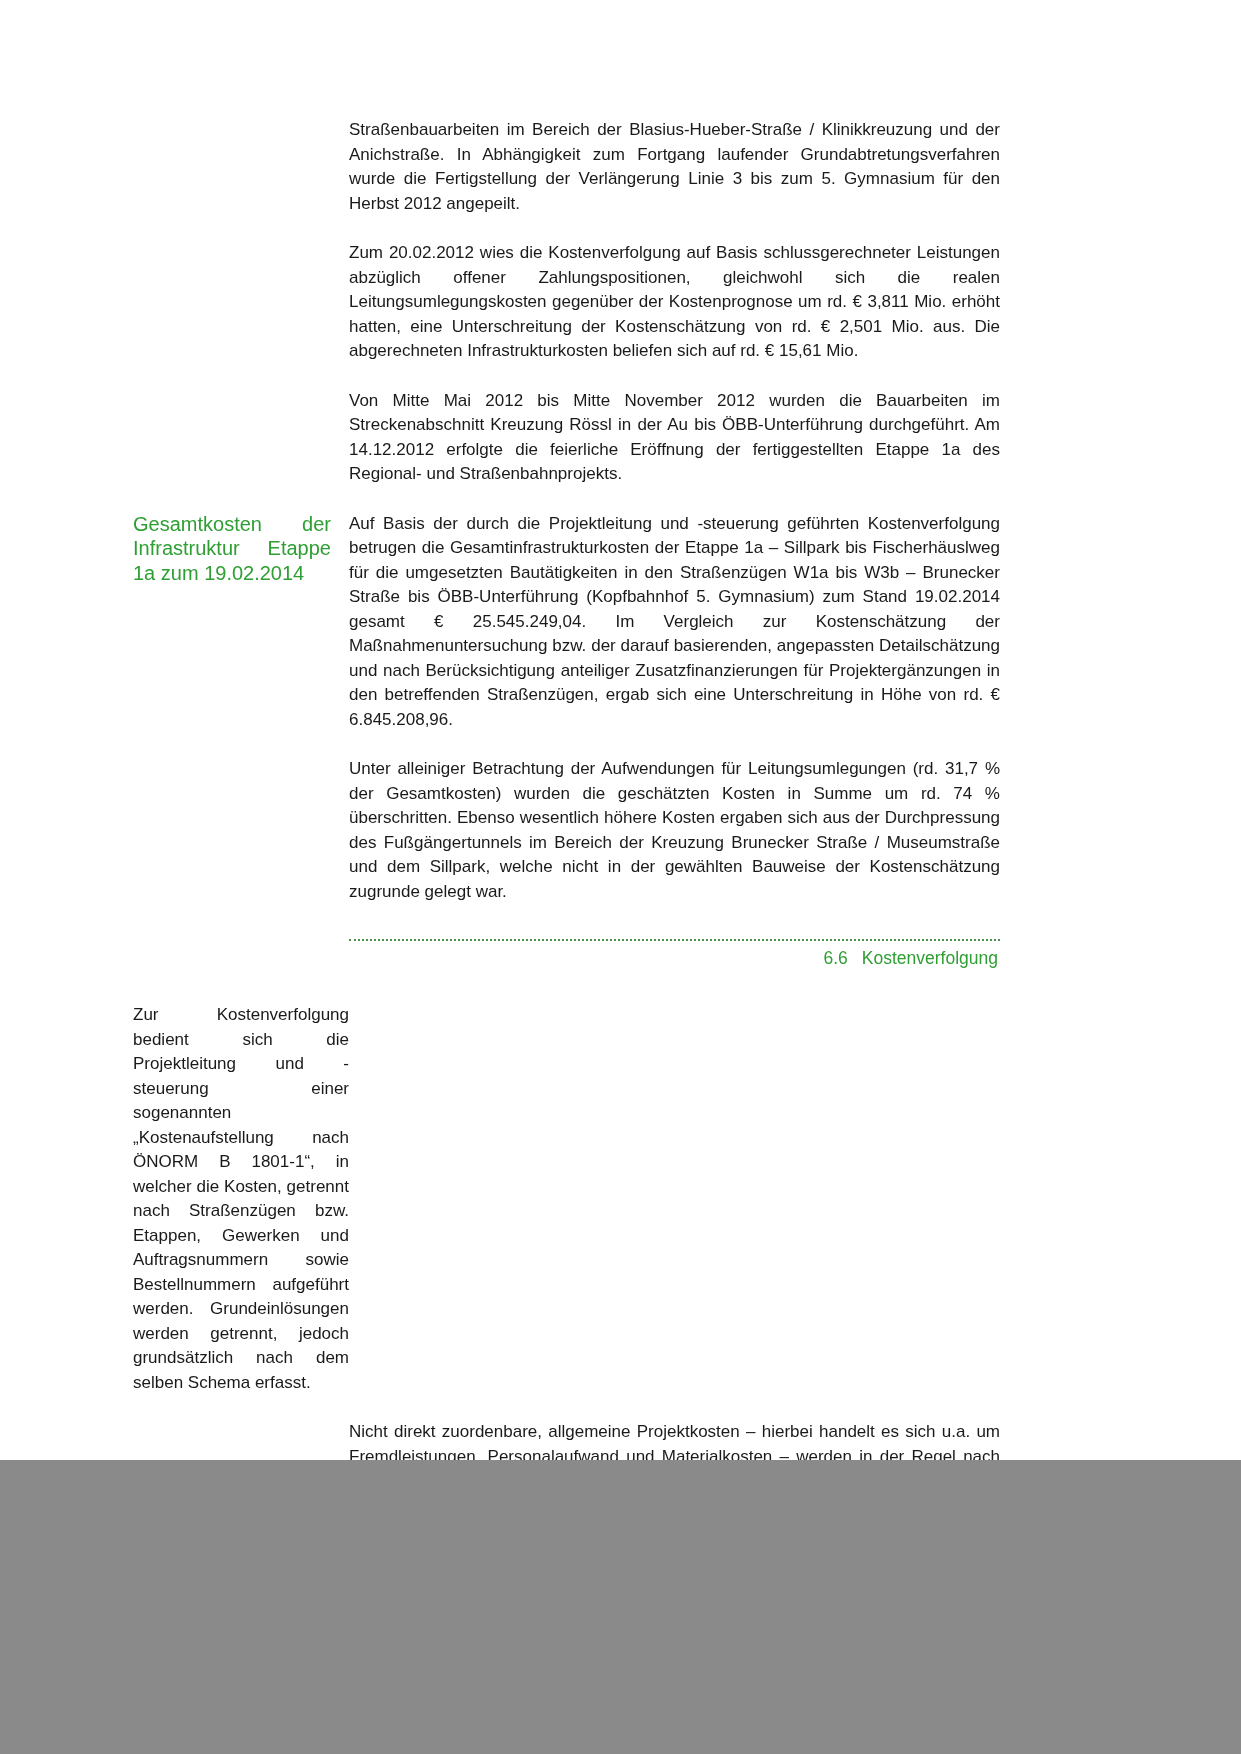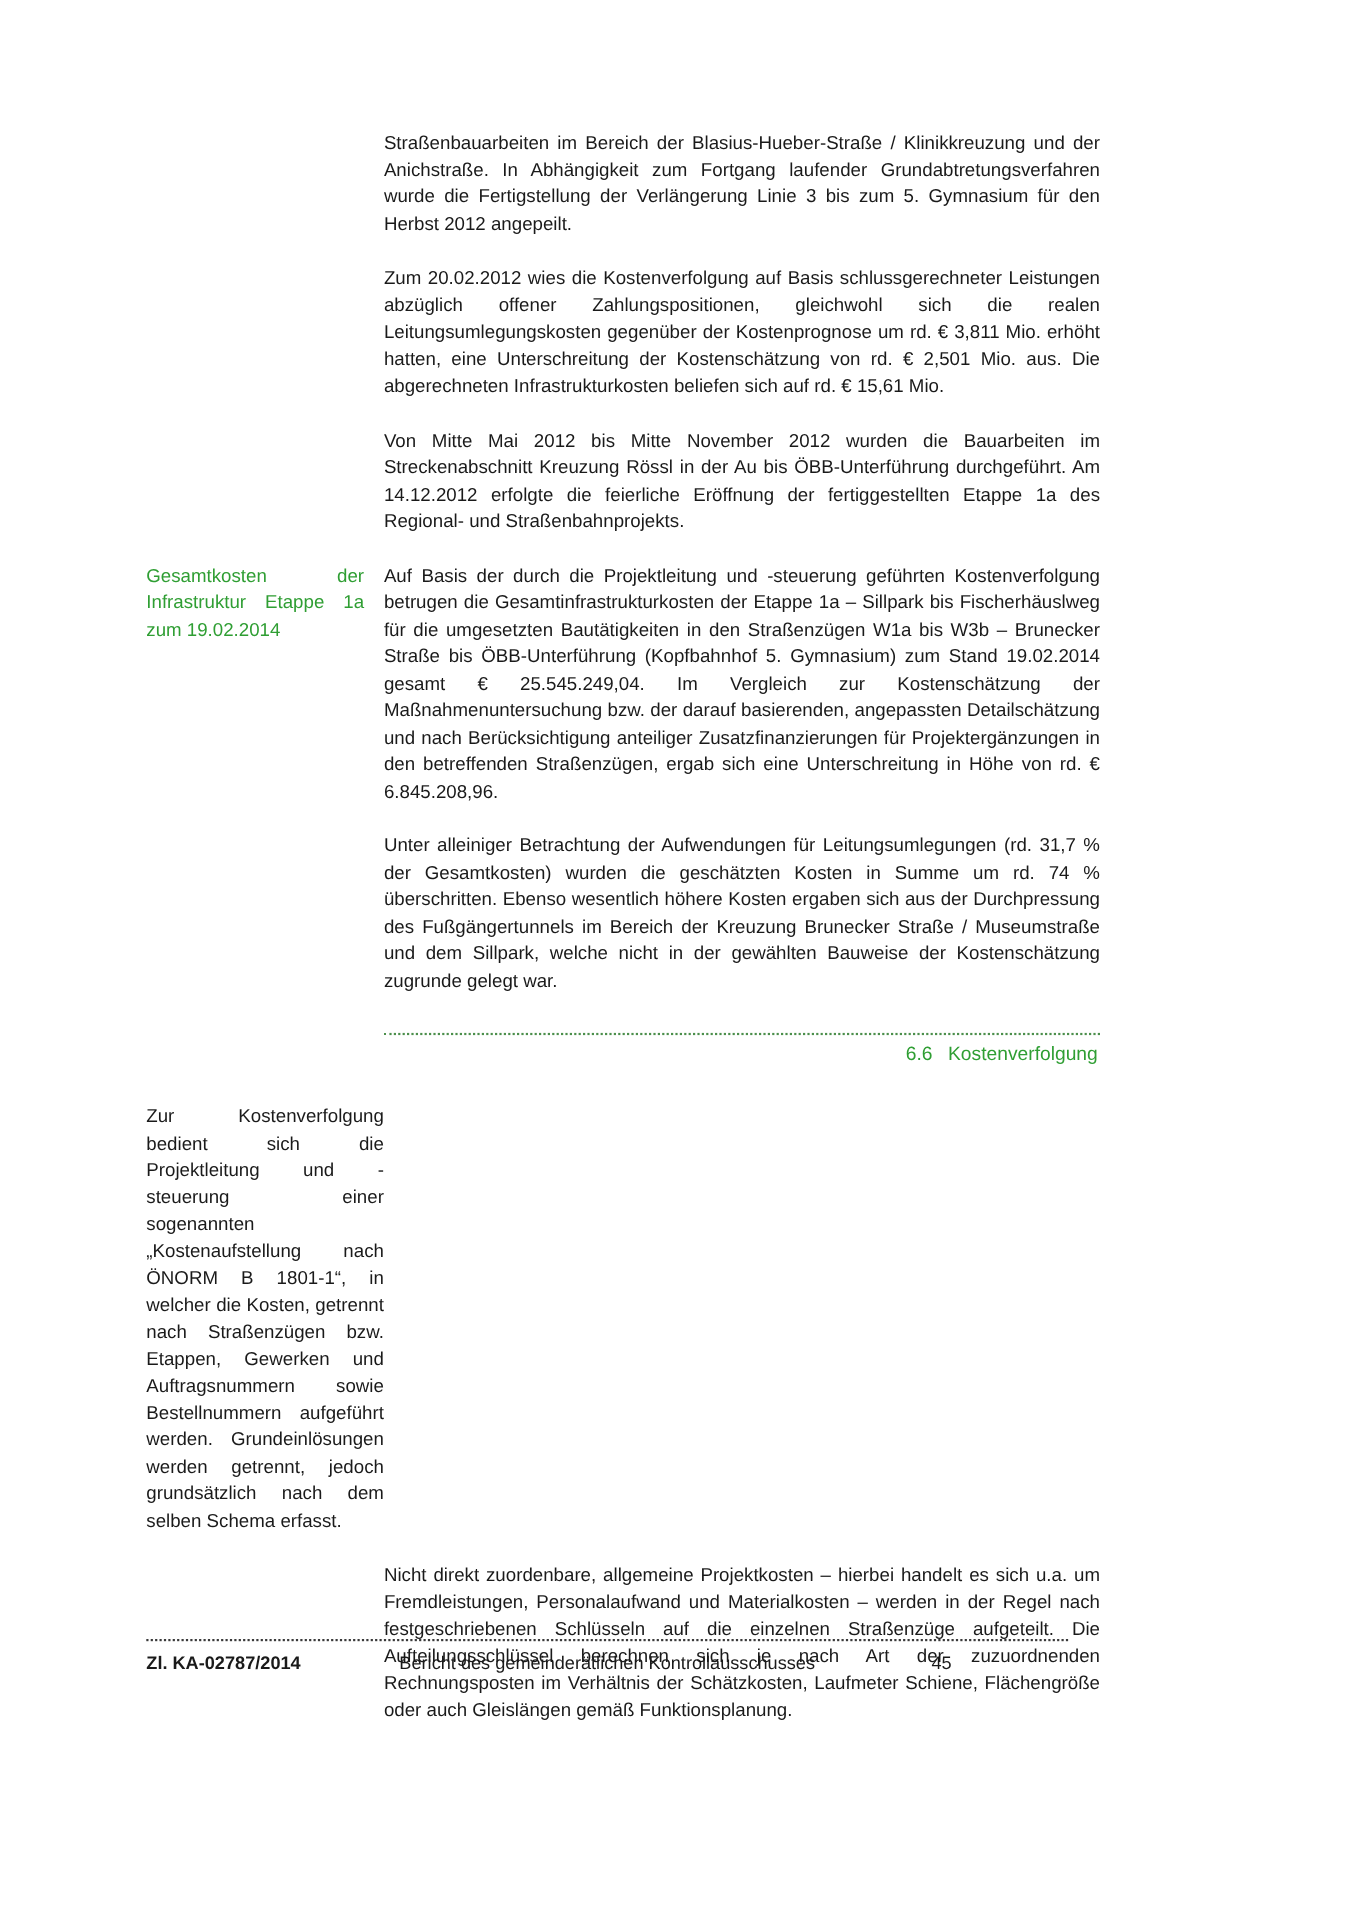--- a/index.html
+++ b/index.html
@@ -3,21 +3,21 @@
 <meta charset="utf-8">
 <style>
   html, body {
     margin: 0;
     padding: 0;
     background: #8a8a8a;
   }
   .page {
     position: relative;
     width: 1241px;
-    height: 1754px;
+    height: 1460px;
     margin: 0 auto;
     background: #ffffff;
     font-family: "Liberation Sans", "DejaVu Sans", sans-serif;
     color: #1a1a1a;
     box-sizing: border-box;
     overflow: hidden;
   }
   .content {
     position: absolute;
     top: 118px;
@@ -27,21 +27,21 @@
   .row {
     display: grid;
     grid-template-columns: 216px 651px;
   }
   .margin-col {
     padding-right: 18px;
     box-sizing: border-box;
   }
   .margin-note {
     color: #2f9e33;
-    font-size: 17px;
+    font-size: 20px;
     line-height: 24.5px;
     text-align: justify;
     margin: 0;
   }
   .text-col p {
     font-size: 17px;
     line-height: 24.5px;
     text-align: justify;
     margin: 0 0 25px 0;
     hyphens: auto;

